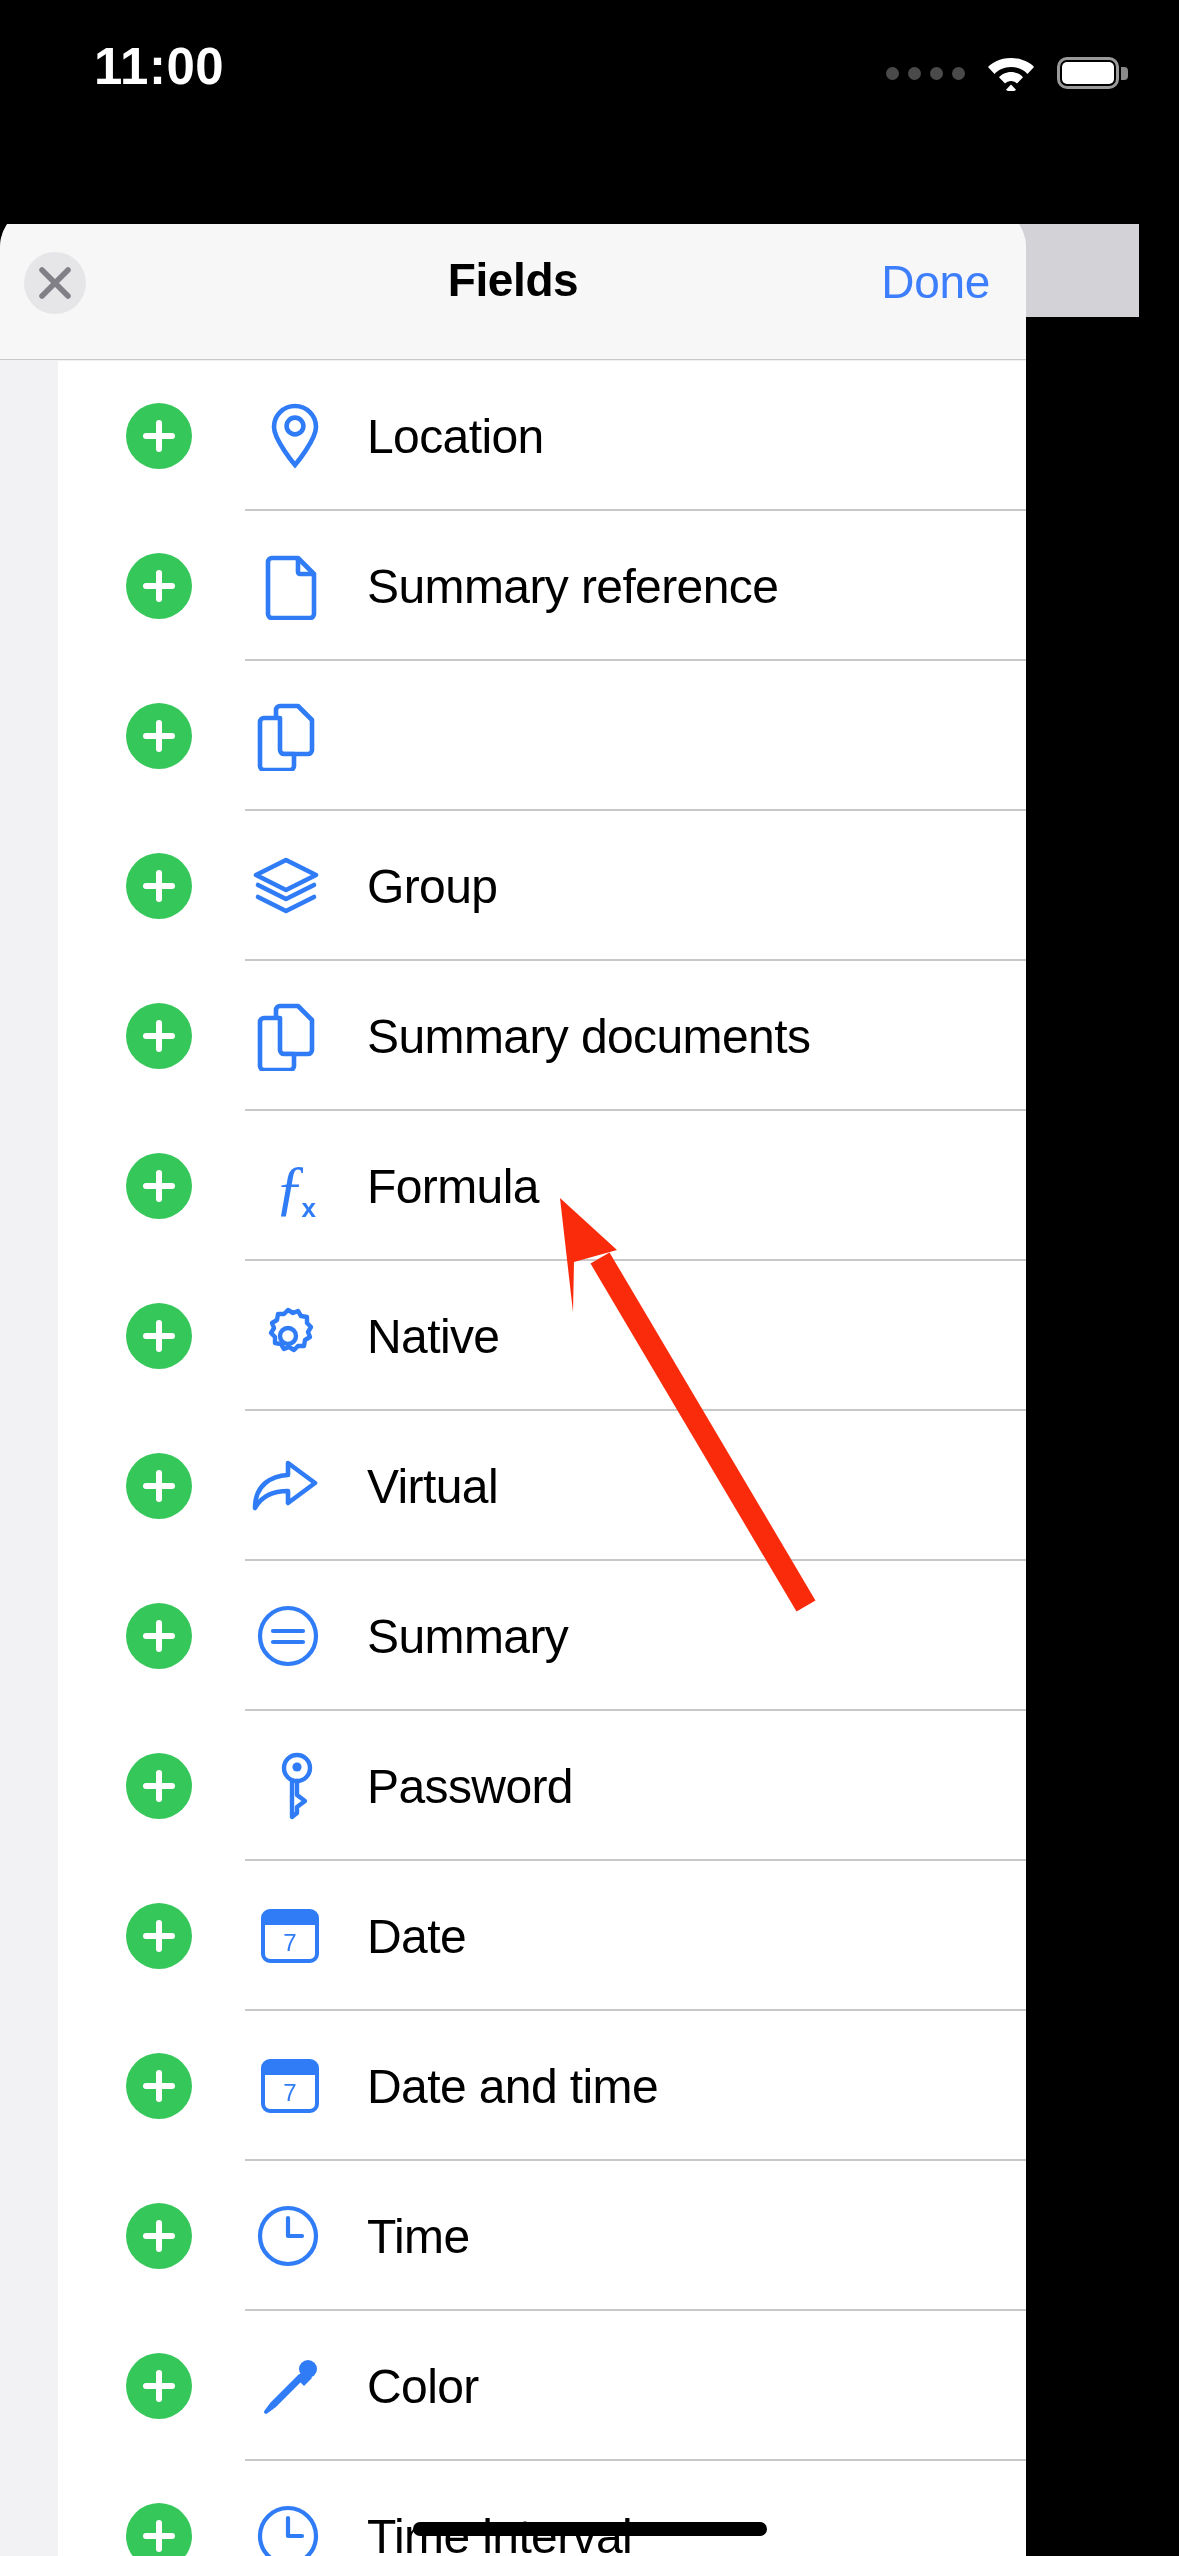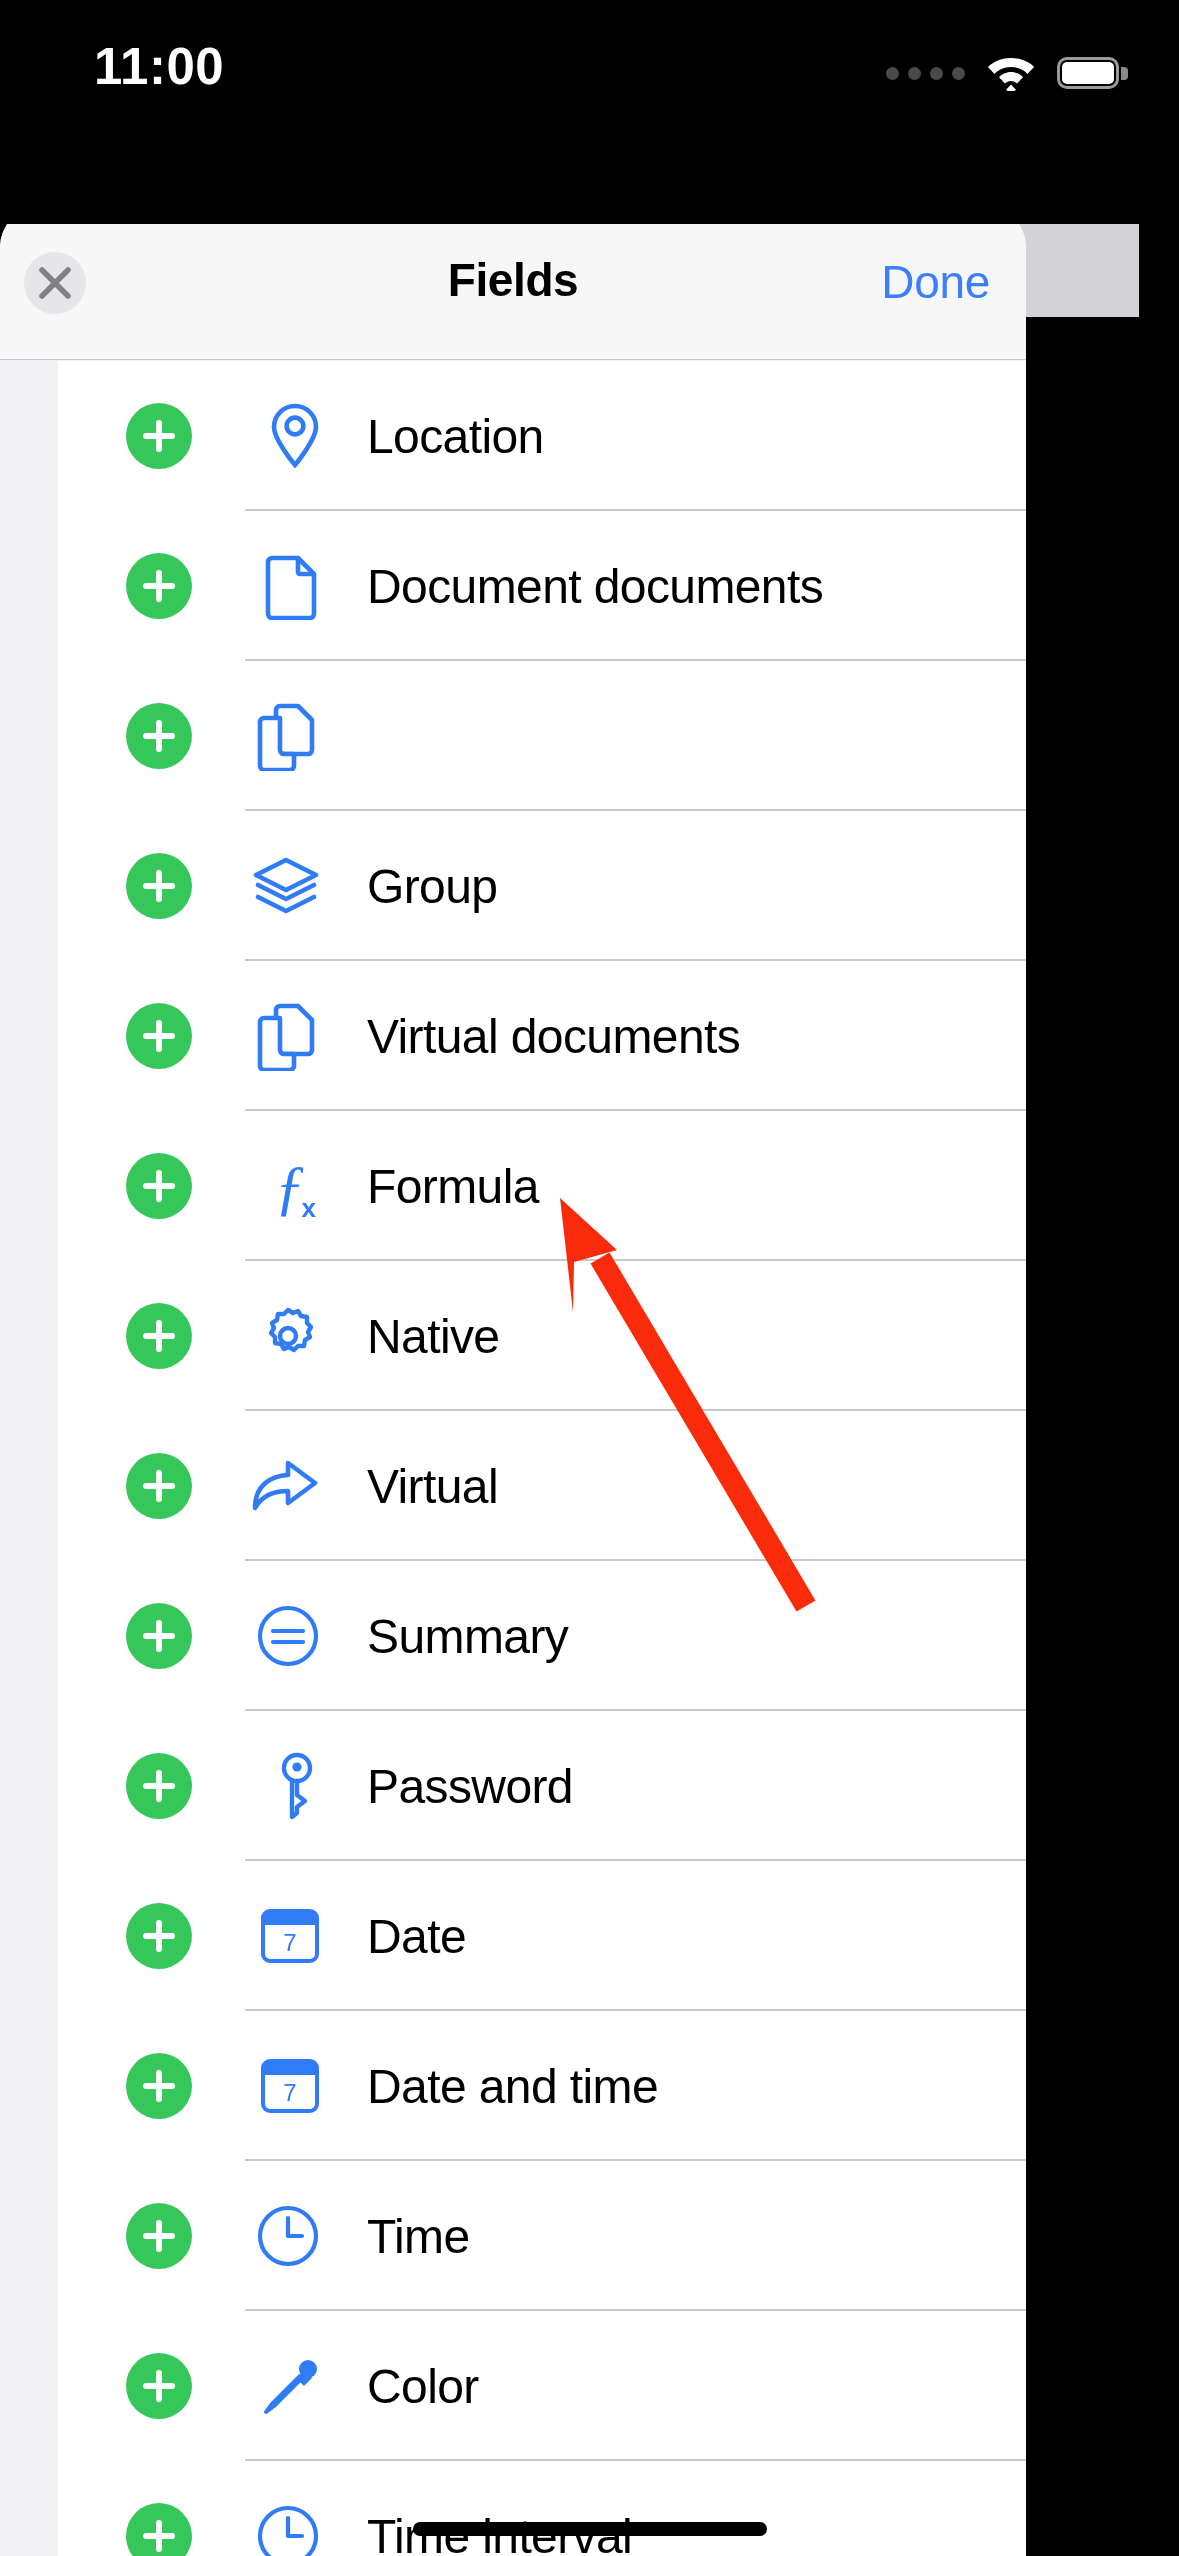--- a/index.html
+++ b/index.html
@@ -178,21 +178,21 @@
     </div>
 
     <div class="field-row">
       <div class="add-button"></div>
       <div class="field-icon">
         <svg width="56" height="68" viewBox="0 0 56 68">
           <path d="M8 6 h26 l16 16 v40 a4 4 0 0 1 -4 4 h-38 a4 4 0 0 1 -4 -4 v-52 a4 4 0 0 1 4 -4 Z" fill="none" stroke="#2f7cf6" stroke-width="4.6" stroke-linejoin="round"></path>
           <path d="M34 6 v14 a2 2 0 0 0 2 2 h14" fill="none" stroke="#2f7cf6" stroke-width="4.6" stroke-linejoin="round"></path>
         </svg>
       </div>
-      <div class="field-label">Document documents</div>
+      <div class="field-label">Summary reference</div>
     </div>
 
     <div class="field-row">
       <div class="add-button"></div>
       <div class="field-icon">
         <svg width="64" height="70" viewBox="0 0 64 70">
           <path d="M24 5 h18 l14 14 v30 a4 4 0 0 1 -4 4 h-28 a4 4 0 0 1 -4 -4 v-40 a4 4 0 0 1 4 -4 Z" fill="none" stroke="#2f7cf6" stroke-width="4.6" stroke-linejoin="round"></path>
           <path d="M8 17 h16 v32 a4 4 0 0 0 4 4 h10 v12 a4 4 0 0 1 -4 4 h-26 a4 4 0 0 1 -4 -4 v-44 a4 4 0 0 1 4 -4 Z" fill="#fff" stroke="#2f7cf6" stroke-width="4.6" stroke-linejoin="round"></path>
         </svg>
       </div>
@@ -211,21 +211,21 @@
     </div>
 
     <div class="field-row">
       <div class="add-button"></div>
       <div class="field-icon">
         <svg width="64" height="70" viewBox="0 0 64 70">
           <path d="M24 5 h18 l14 14 v30 a4 4 0 0 1 -4 4 h-28 a4 4 0 0 1 -4 -4 v-40 a4 4 0 0 1 4 -4 Z" fill="none" stroke="#2f7cf6" stroke-width="4.6" stroke-linejoin="round"></path>
           <path d="M8 17 h16 v32 a4 4 0 0 0 4 4 h10 v12 a4 4 0 0 1 -4 4 h-26 a4 4 0 0 1 -4 -4 v-44 a4 4 0 0 1 4 -4 Z" fill="#fff" stroke="#2f7cf6" stroke-width="4.6" stroke-linejoin="round"></path>
         </svg>
       </div>
-      <div class="field-label">Virtual documents</div>
+      <div class="field-label">Summary documents</div>
     </div>
 
     <div class="field-row">
       <div class="add-button"></div>
       <div class="field-icon">
         <span class="fx-glyph">ƒ<sub>x</sub></span>
       </div>
       <div class="field-label">Formula</div>
     </div>
 

